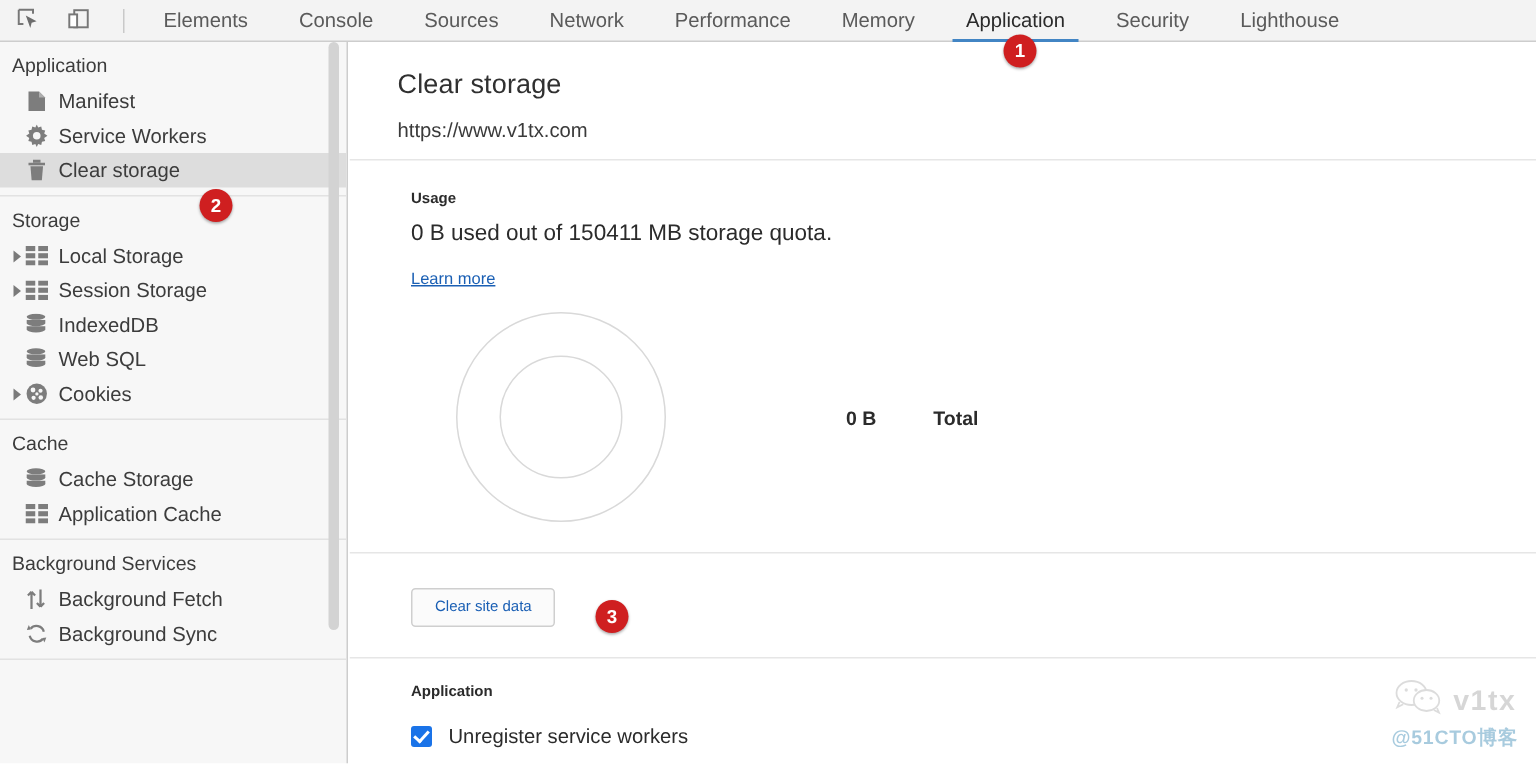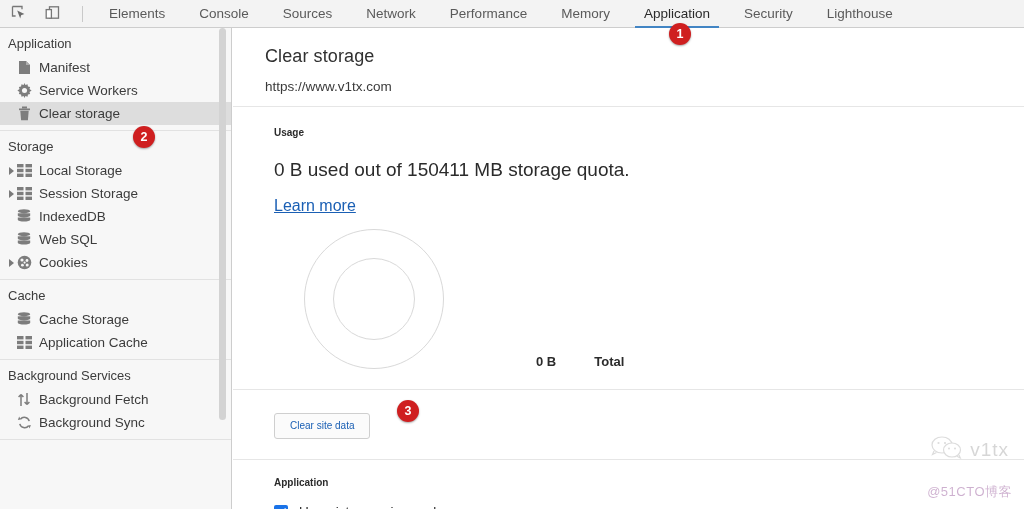--- a/index.html
+++ b/index.html
@@ -77,29 +77,29 @@
     background: #ffffff; overflow: hidden;
   }
   .pane-head { padding: 18px 0 12px 32px; }
   .pane-title { font-size: 18px; color: #303030; font-weight: 400; letter-spacing: .1px; }
   .pane-sub { font-size: 13.5px; color: #3a3a3a; margin-top: 12px; }
 
   .divider { height: 1px; background: #e6e6e6; width: 100%; }
 
   .section { padding: 20px 0 0 41px; }
   .sec-title { font-size: 10px; font-weight: bold; color: #2b2b2b; }
-  .sec-text { font-size: 19px; color: #2b2b2b; margin-top: 21px; }
+  .sec-text { font-size: 15px; color: #2b2b2b; margin-top: 9px; }
   .link {
     display: inline-block; margin-top: 16px;
-    font-size: 16px; color: #1a5fb4;
+    font-size: 11px; color: #1a5fb4;
     text-decoration: underline; cursor: pointer;
   }
 
   
-  .chart-row { display: flex; align-items: flex-end; margin-top: 14px; height: 140px; }
+  .chart-row { display: flex; align-items: center; margin-top: 14px; height: 140px; gap: 28px; }
   .donut {
     position: relative; width: 140px; height: 140px;
     border: 1px solid #d9d9d9; border-radius: 50%;
     background: #ffffff; flex: 0 0 140px; margin-left: 30px;
   }
   .donut-hole {
     position: absolute; left: 50%; top: 50%; transform: translate(-50%,-50%);
     width: 82px; height: 82px; border: 1px solid #d9d9d9; border-radius: 50%;
     background: #ffffff;
   }
@@ -140,25 +140,25 @@
     font-size: 12.5px; font-weight: bold;
     display: flex; align-items: center; justify-content: center;
     box-shadow: 0 1px 2px rgba(0,0,0,.35);
     z-index: 20;
   }
 
   
   .watermark {
     position: absolute; right: 12px; bottom: 8px;
     display: flex; flex-direction: column; align-items: center;
-    opacity: .34; pointer-events: none; z-index: 15;
+    opacity: .34; pointer-events: none; z-index: 15; font-weight: bold;
   }
   .wm-top { display: flex; align-items: center; gap: 6px; }
   .wm-text { font-size: 19px; color: #8a8a8a; letter-spacing: 1px; }
-  .wm-sub { font-size: 13px; color: #701a75; margin-top: 19px; letter-spacing: .5px; }
+  .wm-sub { font-size: 13px; color: #0369a1; margin-top: 1px; letter-spacing: .5px; }
 </style>
 </head>
 <body>
 
 <div id="app">
 
   <div class="tabbar">
     <div class="tool-icons">
       <div class="tool-ico">
         <svg width="17" height="17" viewBox="0 0 17 17">

